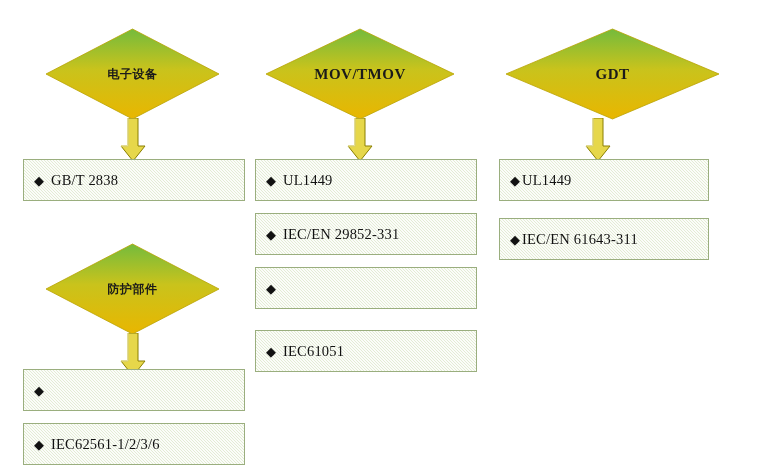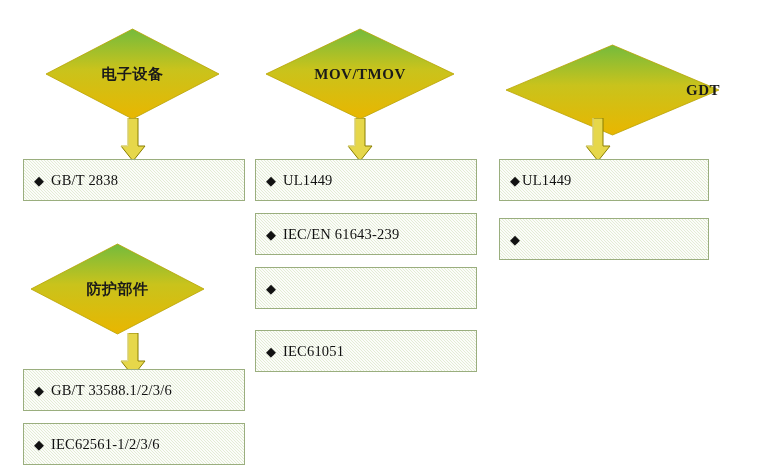--- a/index.html
+++ b/index.html
@@ -30,21 +30,21 @@
   }
   .diamond .shape {
     position: absolute;
     left: 0; top: 0;
     width: 100%;
     height: 100%;
   }
   .diamond .dlabel {
     position: relative;
     z-index: 2;
-    font-size: 15px;
+    font-size: 12px;
     font-weight: bold;
     color: #1a1a1a;
     letter-spacing: 0.5px;
     white-space: nowrap;
     font-family: "Liberation Sans", "DejaVu Sans", sans-serif;
   }
   .diamond.latin .dlabel {
     font-family: "Liberation Serif", "DejaVu Serif", serif;
     font-size: 15px;
   }
@@ -106,21 +106,21 @@
       <polygon points="10,0 20,0 20,28 27,28 15,43 3,28 10,28" fill="#e6d74a" stroke="#8a7f00" stroke-width="1"></polygon>
       <polyline points="10,0 10,28 3,28" fill="none" stroke="#fdf6a8" stroke-width="1"></polyline>
     </svg>
   </div>
 
   <div class="box" style="left:23px; top:159px; width:222px; height:42px;">
     <span class="bullet">◆</span>
     <span class="btext">GB/T 2838</span>
   </div>
 
-  <div class="diamond" style="left:30px; top:243px; width:175px; height:92px;">
+  <div class="diamond" style="left:45px; top:243px; width:175px; height:92px;">
     <svg class="shape" viewBox="0 0 175 92" preserveAspectRatio="none">
       <defs>
         <linearGradient id="g4" x1="0" y1="0" x2="0" y2="1">
           <stop offset="0%" stop-color="#74bb3c"></stop>
           <stop offset="45%" stop-color="#c9c31c"></stop>
           <stop offset="100%" stop-color="#e9b600"></stop>
         </linearGradient>
       </defs>
       <polygon points="87.5,1 174,46 87.5,91 1,46" fill="url(#g4)" stroke="#b9a200" stroke-width="0.8"></polygon>
     </svg>
@@ -129,21 +129,20 @@
 
   <div class="arrow" style="left:118px; top:333px; width:30px; height:44px;">
     <svg viewBox="0 0 30 44" width="30" height="44">
       <polygon points="10,0 20,0 20,28 27,28 15,43 3,28 10,28" fill="#e6d74a" stroke="#8a7f00" stroke-width="1"></polygon>
       <polyline points="10,0 10,28 3,28" fill="none" stroke="#fdf6a8" stroke-width="1"></polyline>
     </svg>
   </div>
 
   <div class="box" style="left:23px; top:369px; width:222px; height:42px;">
     <span class="bullet">◆</span>
-    <span class="btext">GB/T 33588.1/2/3/6</span>
   </div>
 
   <div class="box" style="left:23px; top:423px; width:222px; height:42px;">
     <span class="bullet">◆</span>
     <span class="btext">IEC62561-1/2/3/6</span>
   </div>
 
   <div class="diamond latin" style="left:265px; top:28px; width:190px; height:92px;">
     <svg class="shape" viewBox="0 0 190 92" preserveAspectRatio="none">
       <defs>
@@ -165,33 +164,33 @@
     </svg>
   </div>
 
   <div class="box" style="left:255px; top:159px; width:222px; height:42px;">
     <span class="bullet">◆</span>
     <span class="btext">UL1449</span>
   </div>
 
   <div class="box" style="left:255px; top:213px; width:222px; height:42px;">
     <span class="bullet">◆</span>
-    <span class="btext">IEC/EN 61643-239</span>
+    <span class="btext">IEC/EN 29852-331</span>
   </div>
 
   <div class="box" style="left:255px; top:267px; width:222px; height:42px;">
     <span class="bullet">◆</span>
   </div>
 
   <div class="box" style="left:255px; top:330px; width:222px; height:42px;">
     <span class="bullet">◆</span>
     <span class="btext">IEC61051</span>
   </div>
 
-  <div class="diamond latin" style="left:505px; top:44px; width:215px; height:92px;justify-content:flex-end;">
+  <div class="diamond latin" style="left:505px; top:28px; width:215px; height:92px;">
     <svg class="shape" viewBox="0 0 215 92" preserveAspectRatio="none">
       <defs>
         <linearGradient id="g3" x1="0" y1="0" x2="0" y2="1">
           <stop offset="0%" stop-color="#74bb3c"></stop>
           <stop offset="45%" stop-color="#c9c31c"></stop>
           <stop offset="100%" stop-color="#e9b600"></stop>
         </linearGradient>
       </defs>
       <polygon points="107.5,1 214,46 107.5,91 1,46" fill="url(#g3)" stroke="#b9a200" stroke-width="0.8"></polygon>
     </svg>
@@ -205,15 +204,16 @@
     </svg>
   </div>
 
   <div class="box tight" style="left:499px; top:159px; width:210px; height:42px;">
     <span class="bullet">◆</span>
     <span class="btext">UL1449</span>
   </div>
 
   <div class="box tight" style="left:499px; top:218px; width:210px; height:42px;">
     <span class="bullet">◆</span>
+    <span class="btext">IEC/EN 61643-311</span>
   </div>
 
 </div>
 
 </body></html>

